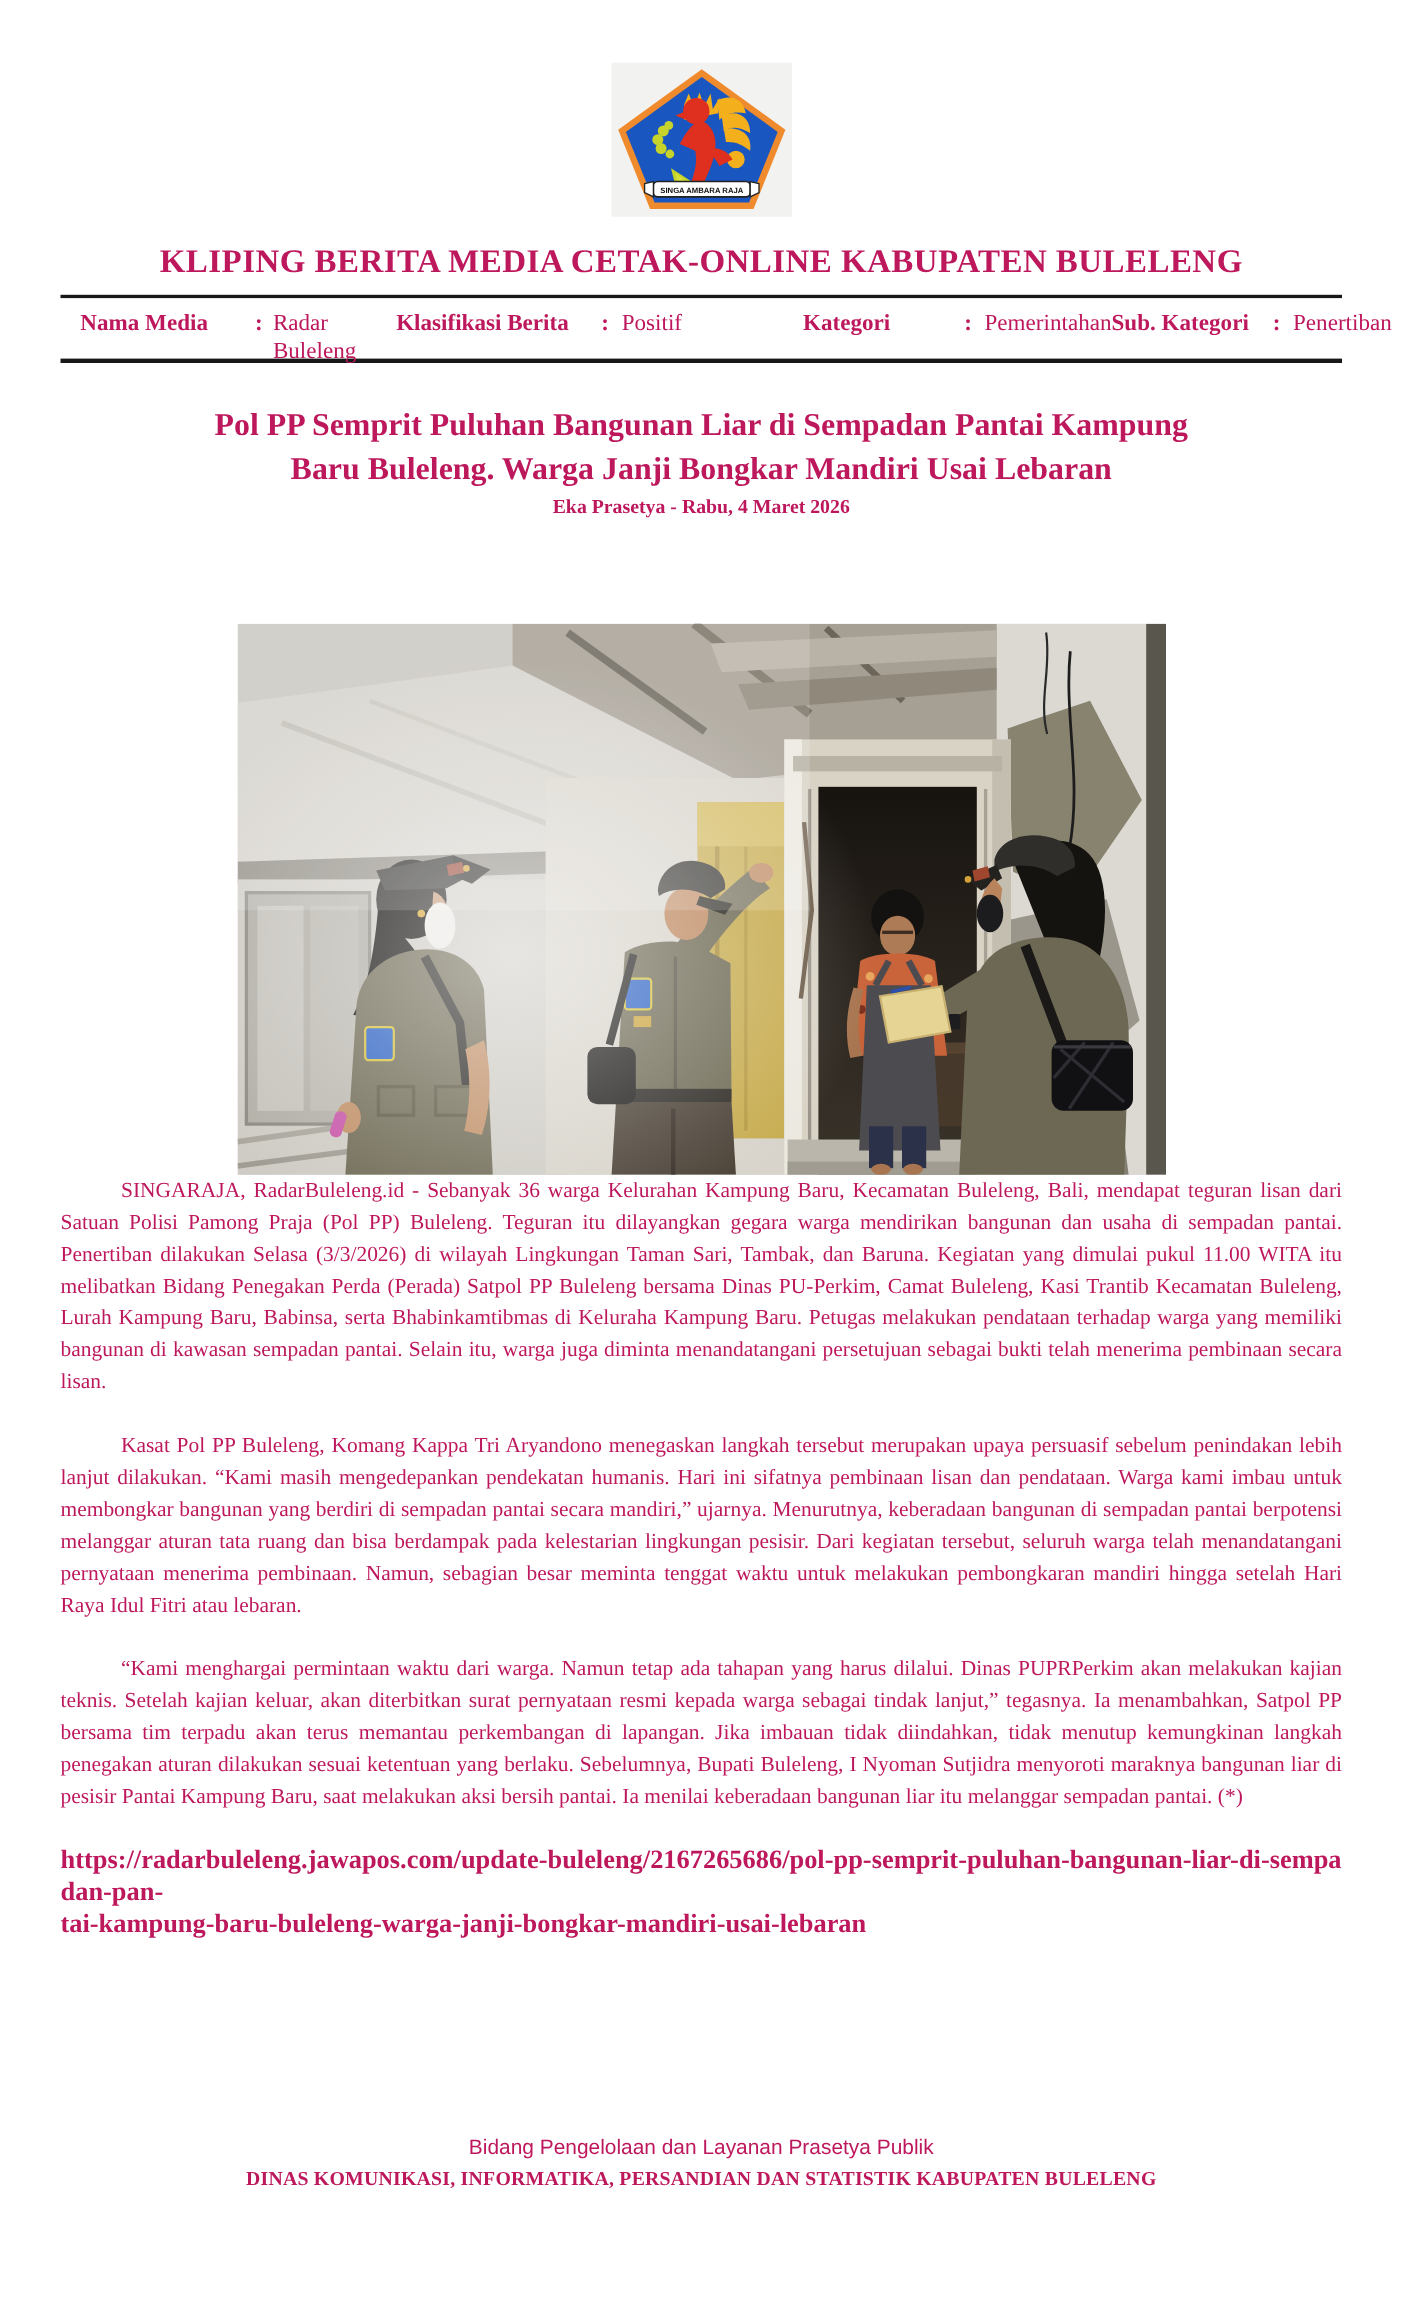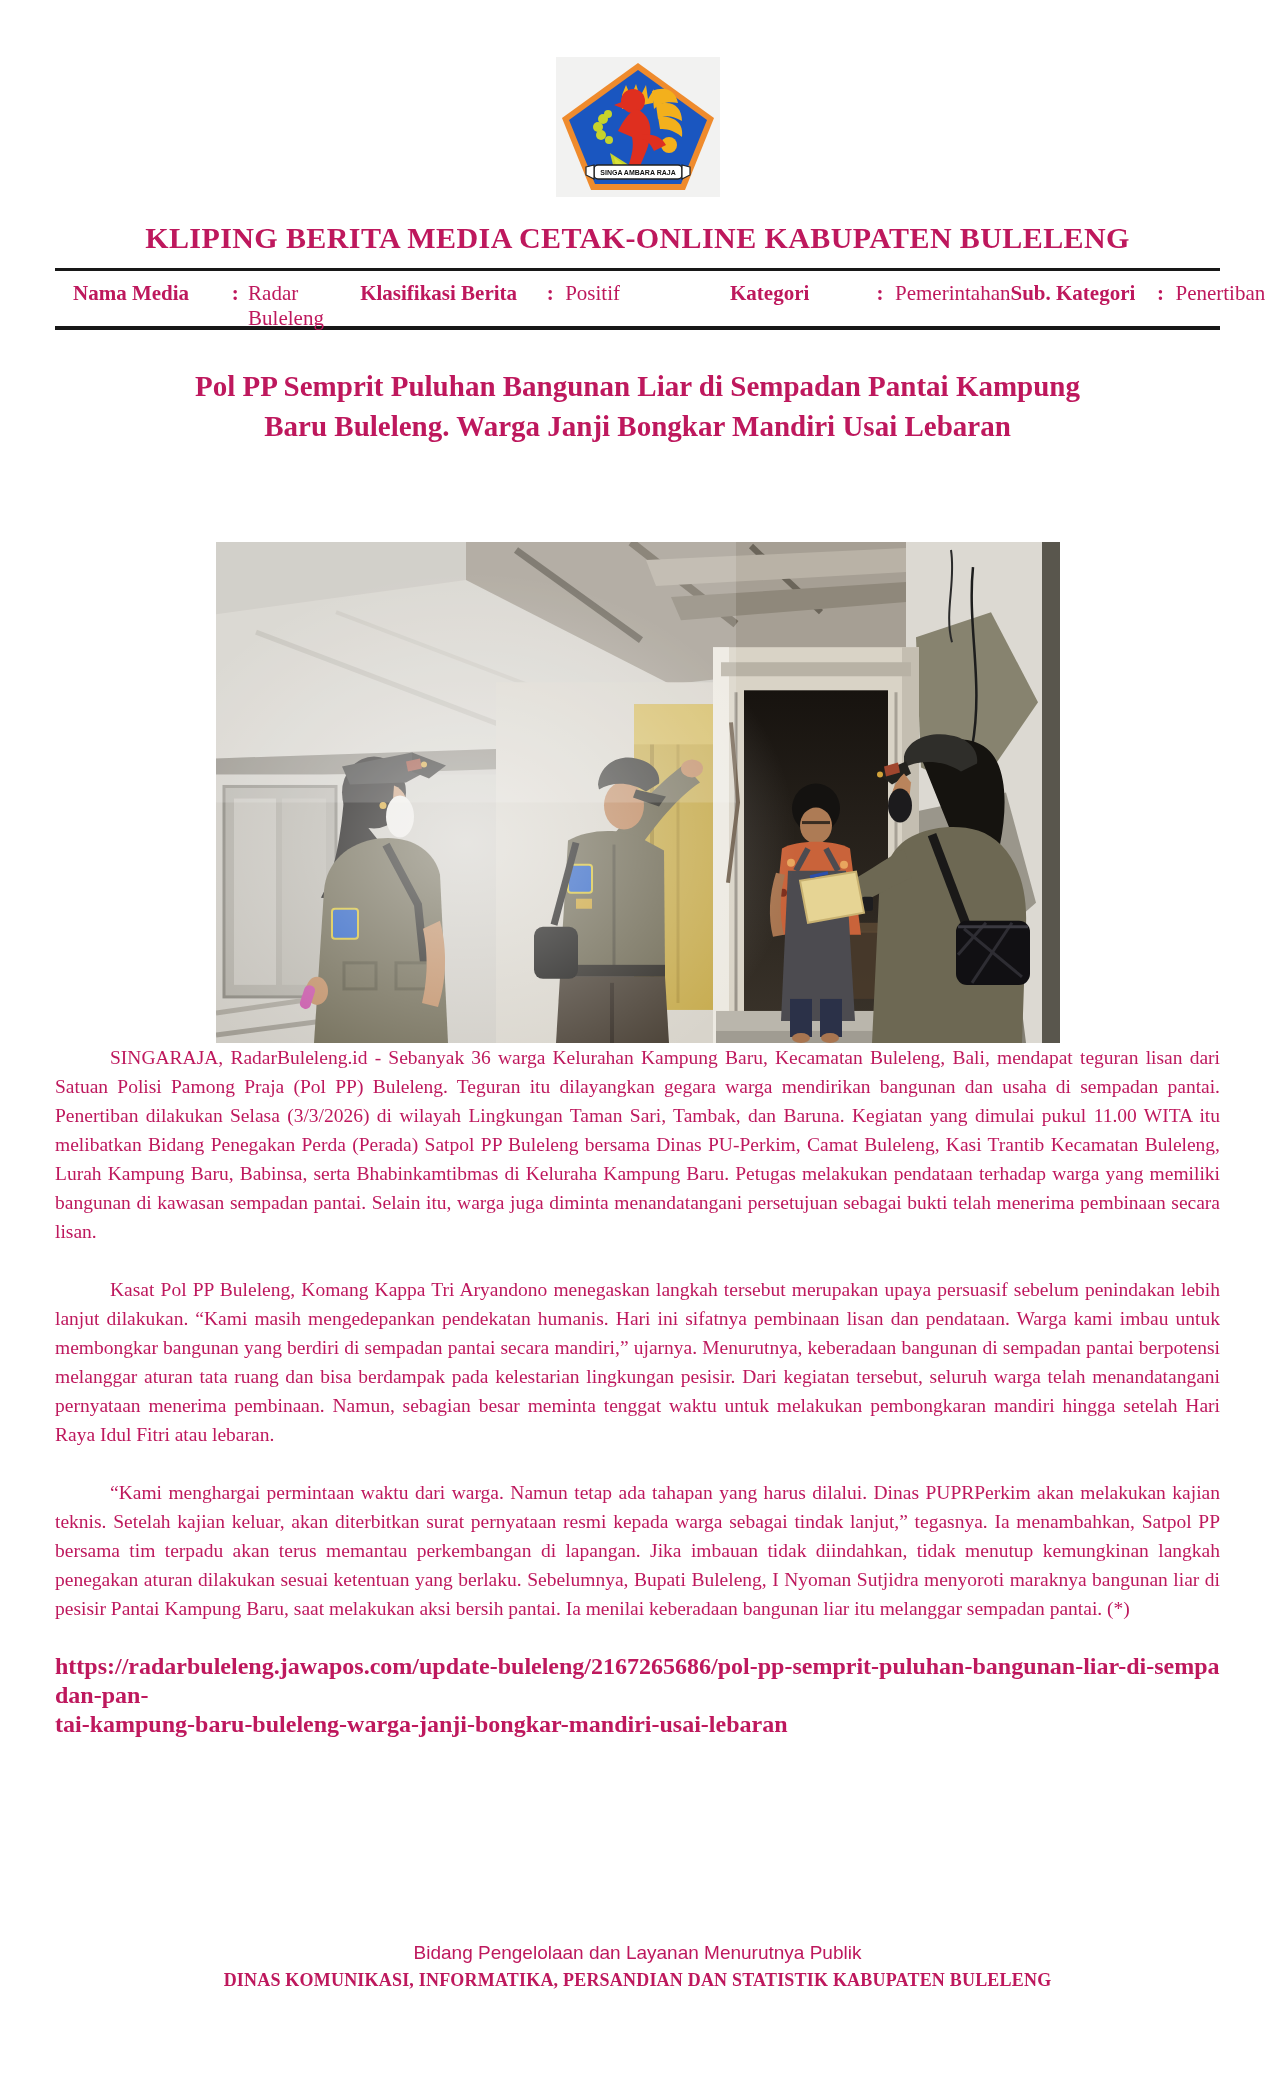--- a/index.html
+++ b/index.html
@@ -129,20 +129,21 @@
           <span class="meta-label">Sub. Kategori</span>
           <span class="meta-colon">:</span>
           <span class="meta-value">Penertiban</span>
         </div>
       </div>
     </div>
 
     <hr class="rule-thick">
 
     <h2 class="article-title"><span>Pol PP Semprit Puluhan Bangunan Liar di Sempadan Pantai Kampung</span><br><span>Baru Buleleng. Warga Janji Bongkar Mandiri Usai Lebaran</span></h2>
+    <div class="byline">Eka Prasetya - Rabu, 4 Maret 2026</div>
 
     <svg class="photo" viewBox="0 0 844 500" preserveAspectRatio="none">
       <defs>
         <linearGradient id="doorDark" x1="0" y1="0" x2="0" y2="1">
           <stop offset="0" stop-color="#17130f"></stop>
             <stop offset="1" stop-color="#3b342b"></stop>
         </linearGradient>
         <radialGradient id="haze" cx="0.5" cy="0.5" r="0.5">
           <stop offset="0" stop-color="#ffffff" stop-opacity="0.5"></stop>
           <stop offset="1" stop-color="#ffffff" stop-opacity="0"></stop>
@@ -285,17 +286,17 @@
     <div class="body-text">
       <p>SINGARAJA, RadarBuleleng.id - Sebanyak 36 warga Kelurahan Kampung Baru, Kecamatan Buleleng, Bali, mendapat teguran lisan dari Satuan Polisi Pamong Praja (Pol PP) Buleleng. Teguran itu dilayangkan gegara warga mendirikan bangunan dan usaha di sempadan pantai. Penertiban dilakukan Selasa (3/3/2026) di wilayah Lingkungan Taman Sari, Tambak, dan Baruna. Kegiatan yang dimulai pukul 11.00 WITA itu melibatkan Bidang Penegakan Perda (Perada) Satpol PP Buleleng bersama Dinas PU-Perkim, Camat Buleleng, Kasi Trantib Kecamatan Buleleng, Lurah Kampung Baru, Babinsa, serta Bhabinkamtibmas di Keluraha Kampung Baru. Petugas melakukan pendataan terhadap warga yang memiliki bangunan di kawasan sempadan pantai. Selain itu, warga juga diminta menandatangani persetujuan sebagai bukti telah menerima pembinaan secara lisan.</p>
       <p>Kasat Pol PP Buleleng, Komang Kappa Tri Aryandono menegaskan langkah tersebut merupakan upaya persuasif sebelum penindakan lebih lanjut dilakukan. “Kami masih mengedepankan pendekatan humanis. Hari ini sifatnya pembinaan lisan dan pendataan. Warga kami imbau untuk membongkar bangunan yang berdiri di sempadan pantai secara mandiri,” ujarnya. Menurutnya, keberadaan bangunan di sempadan pantai berpotensi melanggar aturan tata ruang dan bisa berdampak pada kelestarian lingkungan pesisir. Dari kegiatan tersebut, seluruh warga telah menandatangani pernyataan menerima pembinaan. Namun, sebagian besar meminta tenggat waktu untuk melakukan pembongkaran mandiri hingga setelah Hari Raya Idul Fitri atau lebaran.</p>
       <p>“Kami menghargai permintaan waktu dari warga. Namun tetap ada tahapan yang harus dilalui. Dinas PUPRPerkim akan melakukan kajian teknis. Setelah kajian keluar, akan diterbitkan surat pernyataan resmi kepada warga sebagai tindak lanjut,” tegasnya. Ia menambahkan, Satpol PP bersama tim terpadu akan terus memantau perkembangan di lapangan. Jika imbauan tidak diindahkan, tidak menutup kemungkinan langkah penegakan aturan dilakukan sesuai ketentuan yang berlaku. Sebelumnya, Bupati Buleleng, I Nyoman Sutjidra menyoroti maraknya bangunan liar di pesisir Pantai Kampung Baru, saat melakukan aksi bersih pantai. Ia menilai keberadaan bangunan liar itu melanggar sempadan pantai. (*)</p>
     </div>
 
     <div class="url-block"><span>https://radarbuleleng.jawapos.com/update-buleleng/2167265686/pol-pp-semprit-puluhan-bangunan-liar-di-sempadan-pan-</span><br><span>tai-kampung-baru-buleleng-warga-janji-bongkar-mandiri-usai-lebaran</span></div>
   </div>
 
   <div class="footer">
-    <p class="footer-line1">Bidang Pengelolaan dan Layanan Menurutnya Publik</p>
+    <p class="footer-line1">Bidang Pengelolaan dan Layanan Prasetya Publik</p>
     <p class="footer-line2">DINAS KOMUNIKASI, INFORMATIKA, PERSANDIAN DAN STATISTIK KABUPATEN BULELENG</p>
   </div>
 
 </div>
 
 </body></html>

